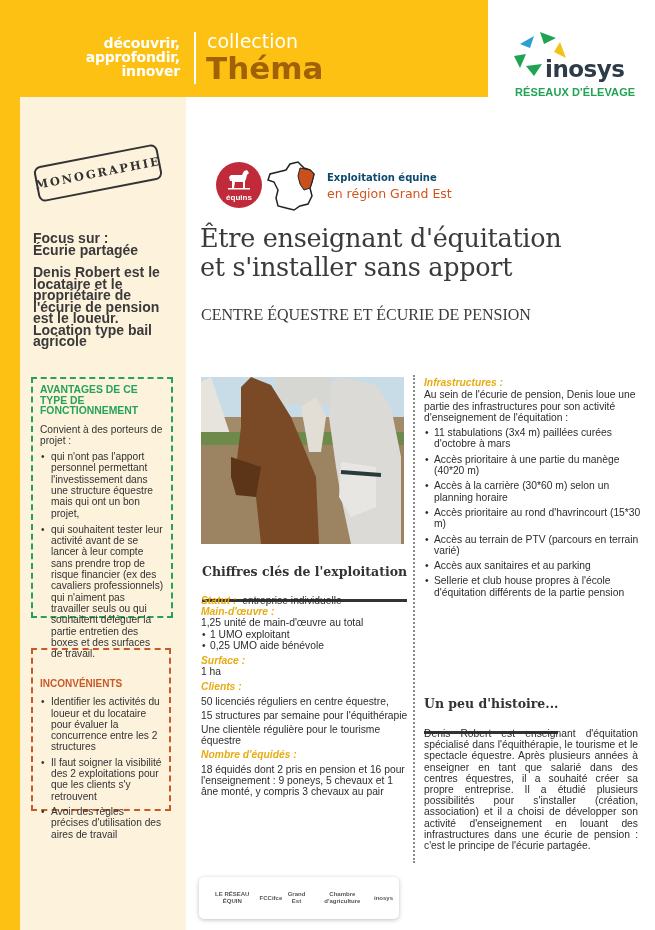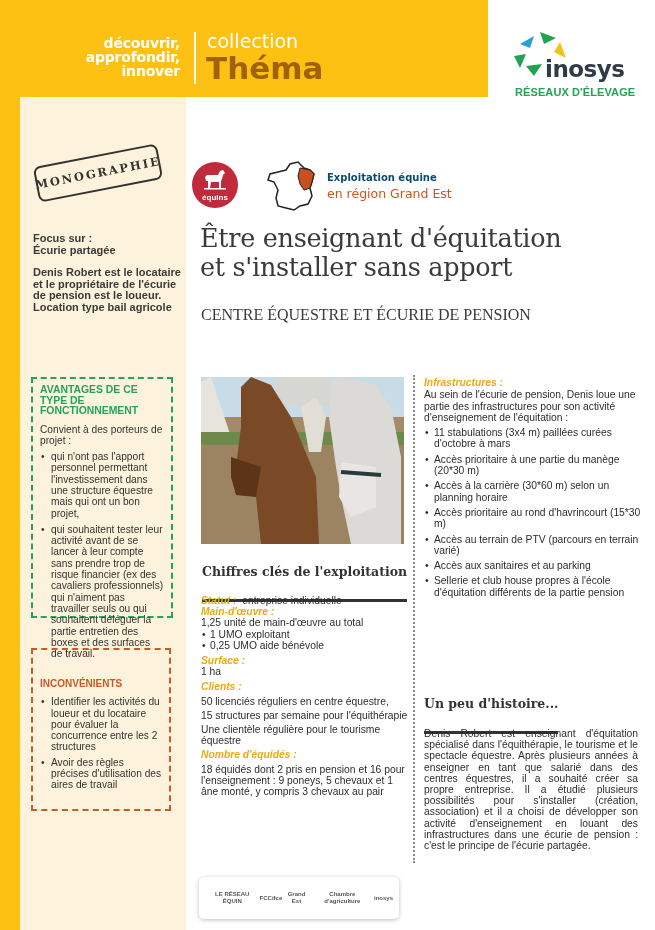--- a/index.html
+++ b/index.html
@@ -15,35 +15,35 @@
   .header-divider { position: absolute; left: 194px; top: 32px; width: 2px; height: 52px; background: #fff; }
   .collection { position: absolute; left: 207px; top: 30px; color: #fff; font-family: "DejaVu Sans", sans-serif; font-size: 19px; line-height: 22px; font-weight: normal; }
   .thema { position: absolute; left: 206px; top: 50px; color: #a16207; font-family: "DejaVu Sans", sans-serif; font-size: 31px; line-height: 36px; font-weight: bold; }
 
   .inosys-logo { position: absolute; left: 508px; top: 28px; width: 140px; height: 72px; }
   .inosys-word { position: absolute; left: 545px; top: 56px; font-family: "DejaVu Sans", sans-serif; font-size: 23px; font-weight: bold; color: #2e3c4a; letter-spacing: -0.5px; }
   .inosys-sub { position: absolute; left: 515px; top: 86px; font-family: "Liberation Sans", sans-serif; font-size: 11px; font-weight: bold; color: #21a354; letter-spacing: 0.1px; }
 
   .stamp { position: absolute; left: 35px; top: 155px; width: 126px; height: 36px; border: 2px solid #333; border-radius: 7px; transform: rotate(-11deg); display: flex; align-items: center; justify-content: center; font-family: "DejaVu Serif", serif; font-size: 11.5px; letter-spacing: 2px; color: #333; font-weight: bold; }
 
-  .focus { position: absolute; left: 33px; top: 233px; width: 150px; font-size: 11px; line-height: 11.5px; font-weight: bold; color: #3a3a3a; }
+  .focus { position: absolute; left: 33px; top: 233px; width: 150px; font-size: 14px; line-height: 11.5px; font-weight: bold; color: #3a3a3a; }
   .focus p { margin-bottom: 11px; }
 
   .adv-box { position: absolute; left: 31px; top: 377px; width: 142px; height: 241px; border: 2px dashed #25a35a; padding: 6px 7px; font-size: 10.2px; line-height: 11.3px; color: #333; }
   .adv-title { color: #25a35a; font-weight: bold; font-size: 10.4px; line-height: 10.5px; margin-bottom: 7px; }
   .adv-intro { margin-bottom: 5px; }
   .bullets { list-style: none; }
   .bullets li { position: relative; padding-left: 11px; margin-bottom: 5px; }
   .bullets li::before { content: "•"; position: absolute; left: 1px; top: 0; }
 
   .inc-box { position: absolute; left: 31px; top: 648px; width: 140px; height: 163px; border: 2px dashed #c85a2a; padding: 6px 7px; font-size: 10.2px; line-height: 11.3px; color: #333; }
   .inc-title { color: #c85a2a; font-weight: bold; font-size: 10px; margin-bottom: 7px; margin-top: 22px; }
   .inc-box .bullets li { margin-bottom: 4px; }
 
-  .equins-badge { position: absolute; left: 192px; top: 162px; width: 46px; height: 46px; border-radius: 50%; background: #c12a3a; color: #fff; }
+  .equins-badge { position: absolute; left: 216px; top: 162px; width: 46px; height: 46px; border-radius: 50%; background: #c12a3a; color: #fff; }
   .equins-badge .horse { position: absolute; left: 11px; top: 7px; }
   .equins-badge .label { position: absolute; left: 0; width: 46px; top: 31px; text-align: center; font-size: 8px; font-weight: bold; }
   .france-map { position: absolute; left: 264px; top: 160px; width: 62px; height: 52px; }
   .region-title { position: absolute; left: 327px; top: 170px; font-family: "DejaVu Sans", sans-serif; font-size: 10px; line-height: 16px; font-weight: bold; color: #0c4a6e; }
   .region-sub { position: absolute; left: 327px; top: 186px; font-family: "DejaVu Sans", sans-serif; font-size: 12.5px; line-height: 16px; color: #d2541a; }
 
   .main-title { position: absolute; left: 200px; top: 224px; width: 450px; font-family: "DejaVu Serif", serif; font-size: 25.5px; line-height: 29px; color: #3a3a3a; font-weight: normal; letter-spacing: -0.3px; }
   .main-subtitle { position: absolute; left: 201px; top: 306px; font-family: "Liberation Serif", serif; font-size: 16px; color: #3a3a3a; letter-spacing: 0px; }
 
   .photo { position: absolute; left: 201px; top: 377px; width: 203px; height: 167px; overflow: hidden; background: #8f7a5c; }
@@ -114,20 +114,21 @@
   <ul class="bullets">
     <li>qui n'ont pas l'apport personnel permettant l'investissement dans une structure équestre mais qui ont un bon projet,</li>
     <li>qui souhaitent tester leur activité avant de se lancer à leur compte sans prendre trop de risque financier (ex des cavaliers professionnels) qui n'aiment pas travailler seuls ou qui souhaitent déléguer la partie entretien des boxes et des surfaces de travail.</li>
   </ul>
 </div>
 
 <div class="inc-box">
   <div class="inc-title">INCONVÉNIENTS</div>
   <ul class="bullets">
     <li>Identifier les activités du loueur et du locataire pour évaluer la concurrence entre les 2 structures</li>
+    <li>Il faut soigner la visibilité des 2 exploitations pour que les clients s'y retrouvent</li>
     <li>Avoir des règles précises d'utilisation des aires de travail</li>
   </ul>
 </div>
 
 <div class="equins-badge">
   <svg class="horse" width="24" height="22" viewBox="0 0 24 22">
     <path d="M2,8 L4,6 L15,6 L17,2 L20,1 L22,4 L20,6 L19,10 L18,12 L18,19 L16,19 L16,13 L8,13 L7,19 L5,19 L5,12 L3,12 Z" fill="#fff"></path>
     <rect x="1" y="19" width="22" height="1.5" fill="#fff"></rect>
   </svg>
   <div class="label">équins</div>
@@ -182,21 +183,21 @@
   <div class="kf-gap2">Une clientèle régulière pour le tourisme équestre</div>
   <div class="lbl kf-gap2">Nombre d'équidés :</div>
   <div class="kf-gap2">18 équidés dont 2 pris en pension et 16 pour l'enseignement : 9 poneys, 5 chevaux et 1 âne monté, y compris 3 chevaux au pair</div>
 </div>
 
 <div class="infra">
   <div class="lbl">Infrastructures :</div>
   <div class="intro">Au sein de l'écurie de pension, Denis loue une partie des infrastructures pour son activité d'enseignement de l'équitation :</div>
   <ul class="bullets">
     <li>11 stabulations (3x4 m) paillées curées d'octobre à mars</li>
-    <li>Accès prioritaire à une partie du manège (20*30 m)</li>
+    <li>Accès prioritaire à une partie du manège (40*20 m)</li>
     <li>Accès à la carrière (30*60 m) selon un planning horaire</li>
     <li>Accès prioritaire au rond d'havrincourt (15*30 m)</li>
     <li>Accès au terrain de PTV (parcours en terrain varié)</li>
     <li>Accès aux sanitaires et au parking</li>
     <li>Sellerie et club house propres à l'école d'équitation différents de la partie pension</li>
   </ul>
 </div>
 
 <div class="section-h history-h">Un peu d'histoire...</div>
 <div class="history">Denis Robert est enseignant d'équitation spécialisé dans l'équithérapie, le tourisme et le spectacle équestre. Après plusieurs années à enseigner en tant que salarié dans des centres équestres, il a souhaité créer sa propre entreprise. Il a étudié plusieurs possibilités pour s'installer (création, association) et il a choisi de développer son activité d'enseignement en louant des infrastructures dans une écurie de pension : c'est le principe de l'écurie partagée.</div>

